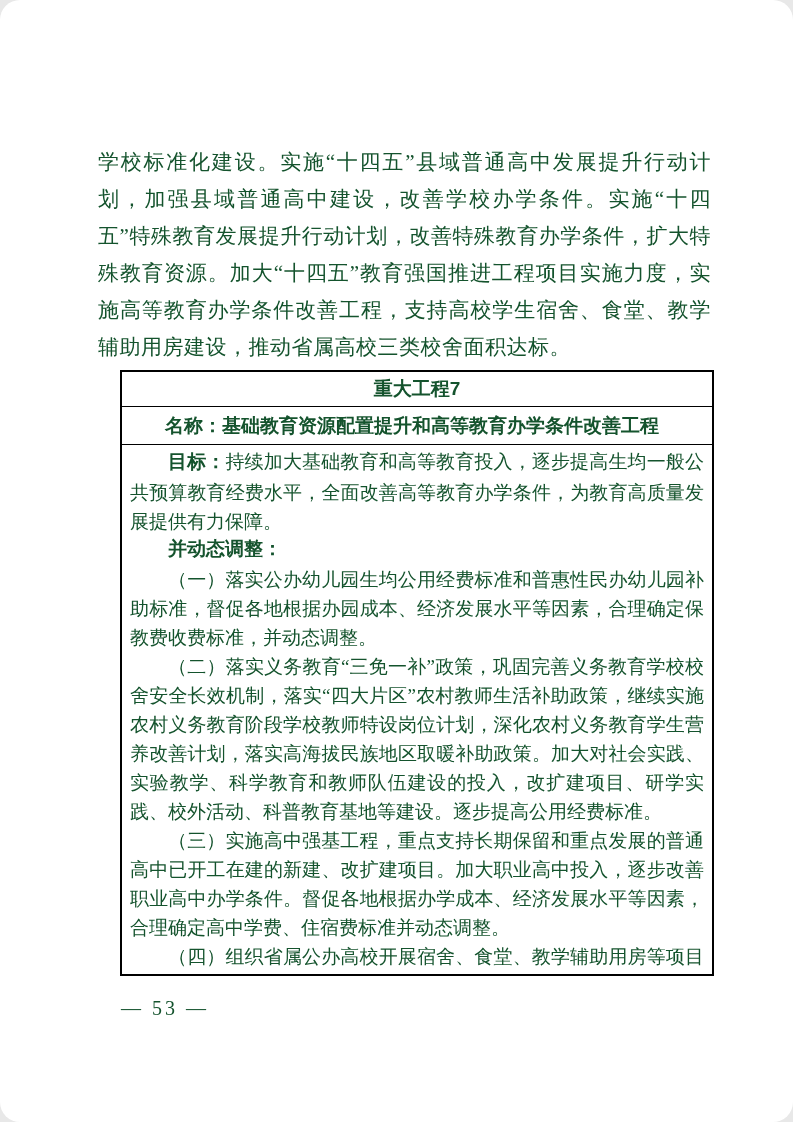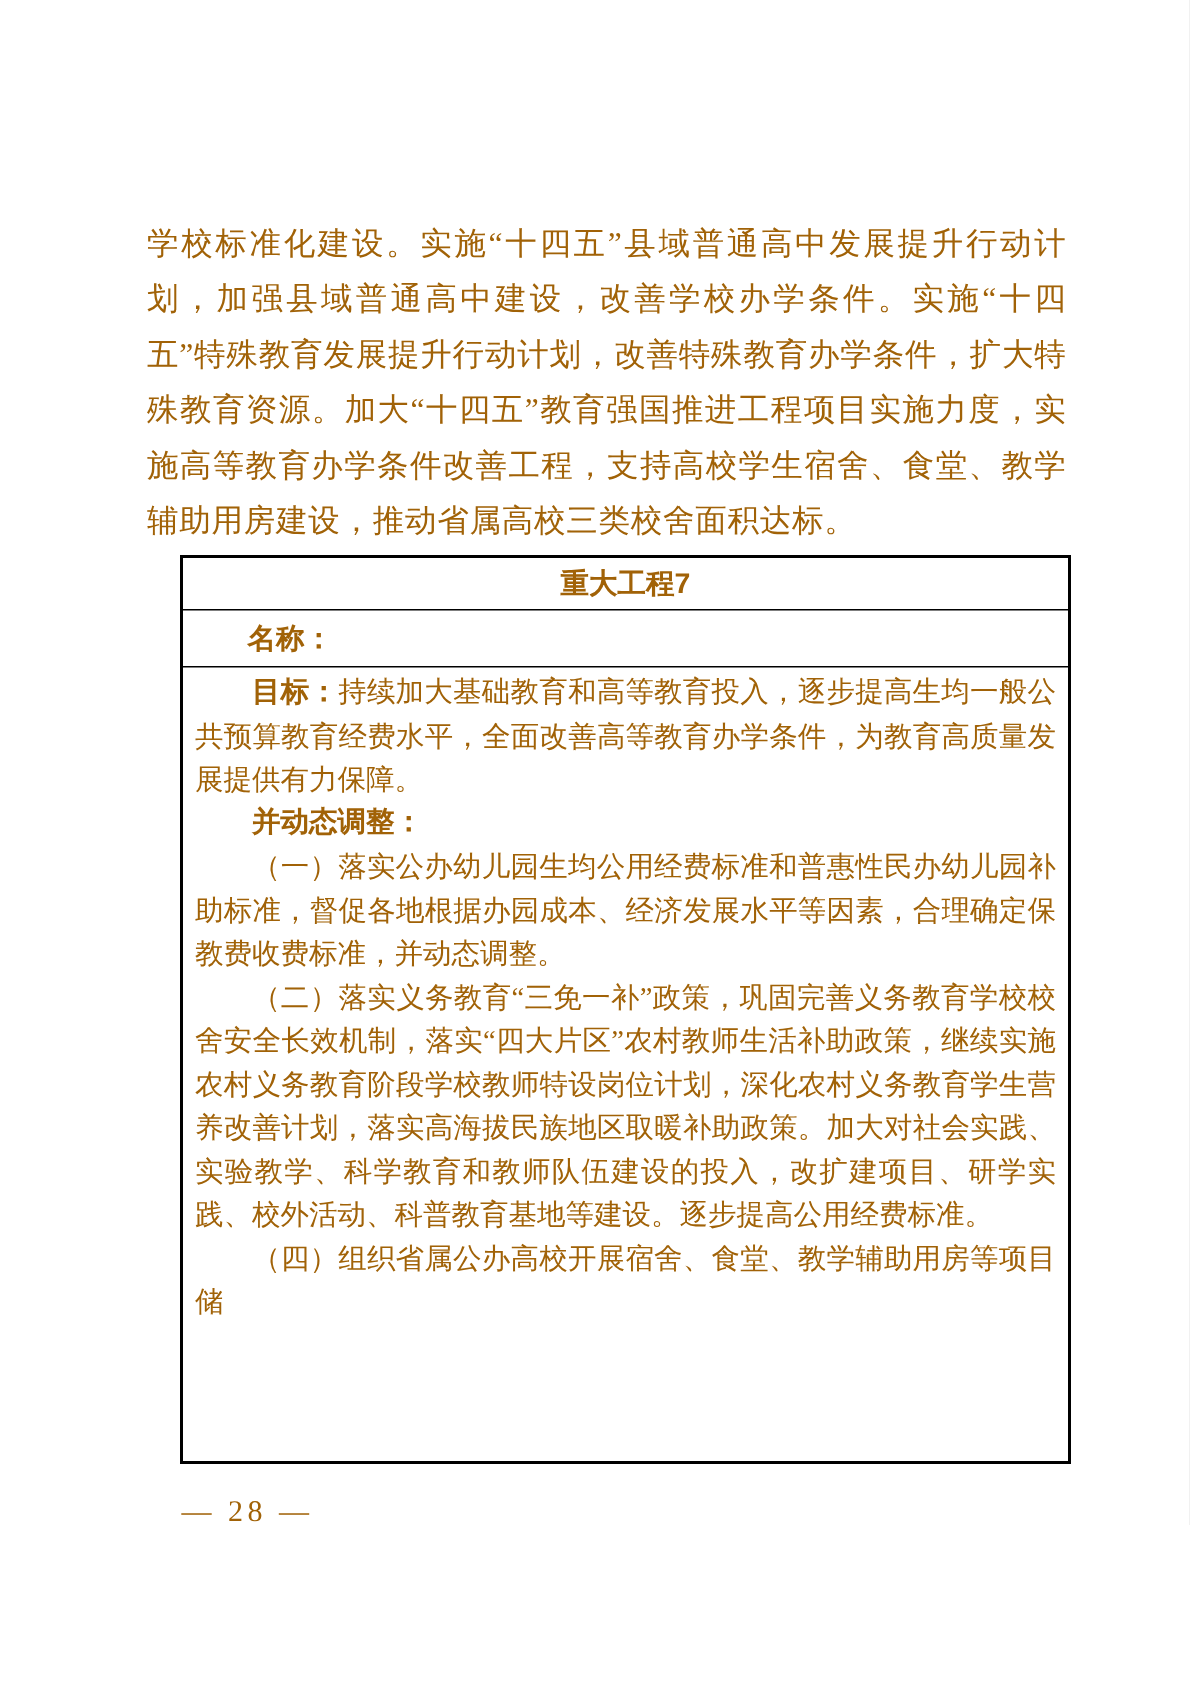--- a/index.html
+++ b/index.html
@@ -6,21 +6,22 @@
     margin: 0;
     padding: 0;
     background: #e8e8e8;
   }
   .page {
     position: relative;
     width: 793px;
     height: 1122px;
     background: #ffffff;
     overflow: hidden;
-    color: #a16207;
+    color: #14532d;
+    border-radius: 20px;
   }
   
   .body-text {
     position: absolute;
     left: 98px;
     top: 144px;
     width: 613px;
     margin: 0;
     font-family: "Liberation Serif", "DejaVu Serif", serif;
     font-size: 21px;
@@ -98,32 +99,34 @@
   <p class="body-text">学校标准化建设。实施“十四五”县域普通高中发展提升行动计划，加强县域普通高中建设，改善学校办学条件。实施“十四五”特殊教育发展提升行动计划，改善特殊教育办学条件，扩大特殊教育资源。加大“十四五”教育强国推进工程项目实施力度，实施高等教育办学条件改善工程，支持高校学生宿舍、食堂、教学辅助用房建设，推动省属高校三类校舍面积达标。</p>
 
   <div class="project-box">
 
     <div class="row-header">
       <span>重大工程7</span>
     </div>
 
     <div class="row-name">
       <span>名称：</span>
+        <span>基础教育资源配置提升和高等教育办学条件改善工程</span>
     </div>
 
     <div class="row-content">
       <p class="para"><span class="bold-sans">目标：</span><span>持续加大基础教育和高等教育投入，逐步提高生均一般公共预算教育经费水平，全面改善高等教育办学条件，为教育高质量发展提供有力保障。</span></p>
 
       <p class="para bold-sans">并动态调整：</p>
 
       <p class="para">（一）落实公办幼儿园生均公用经费标准和普惠性民办幼儿园补助标准，督促各地根据办园成本、经济发展水平等因素，合理确定保教费收费标准，并动态调整。</p>
 
       <p class="para">（二）落实义务教育“三免一补”政策，巩固完善义务教育学校校舍安全长效机制，落实“四大片区”农村教师生活补助政策，继续实施农村义务教育阶段学校教师特设岗位计划，深化农村义务教育学生营养改善计划，落实高海拔民族地区取暖补助政策。加大对社会实践、实验教学、科学教育和教师队伍建设的投入，改扩建项目、研学实践、校外活动、科普教育基地等建设。逐步提高公用经费标准。</p>
 
+      <p class="para">（三）实施高中强基工程，重点支持长期保留和重点发展的普通高中已开工在建的新建、改扩建项目。加大职业高中投入，逐步改善职业高中办学条件。督促各地根据办学成本、经济发展水平等因素，合理确定高中学费、住宿费标准并动态调整。</p>
 
       <p class="para">（四）组织省属公办高校开展宿舍、食堂、教学辅助用房等项目储</p>
     </div>
 
   </div>
 
-  <div class="page-number">— 28 —</div>
+  <div class="page-number">— 53 —</div>
 
 </div>
 
 </body></html>

